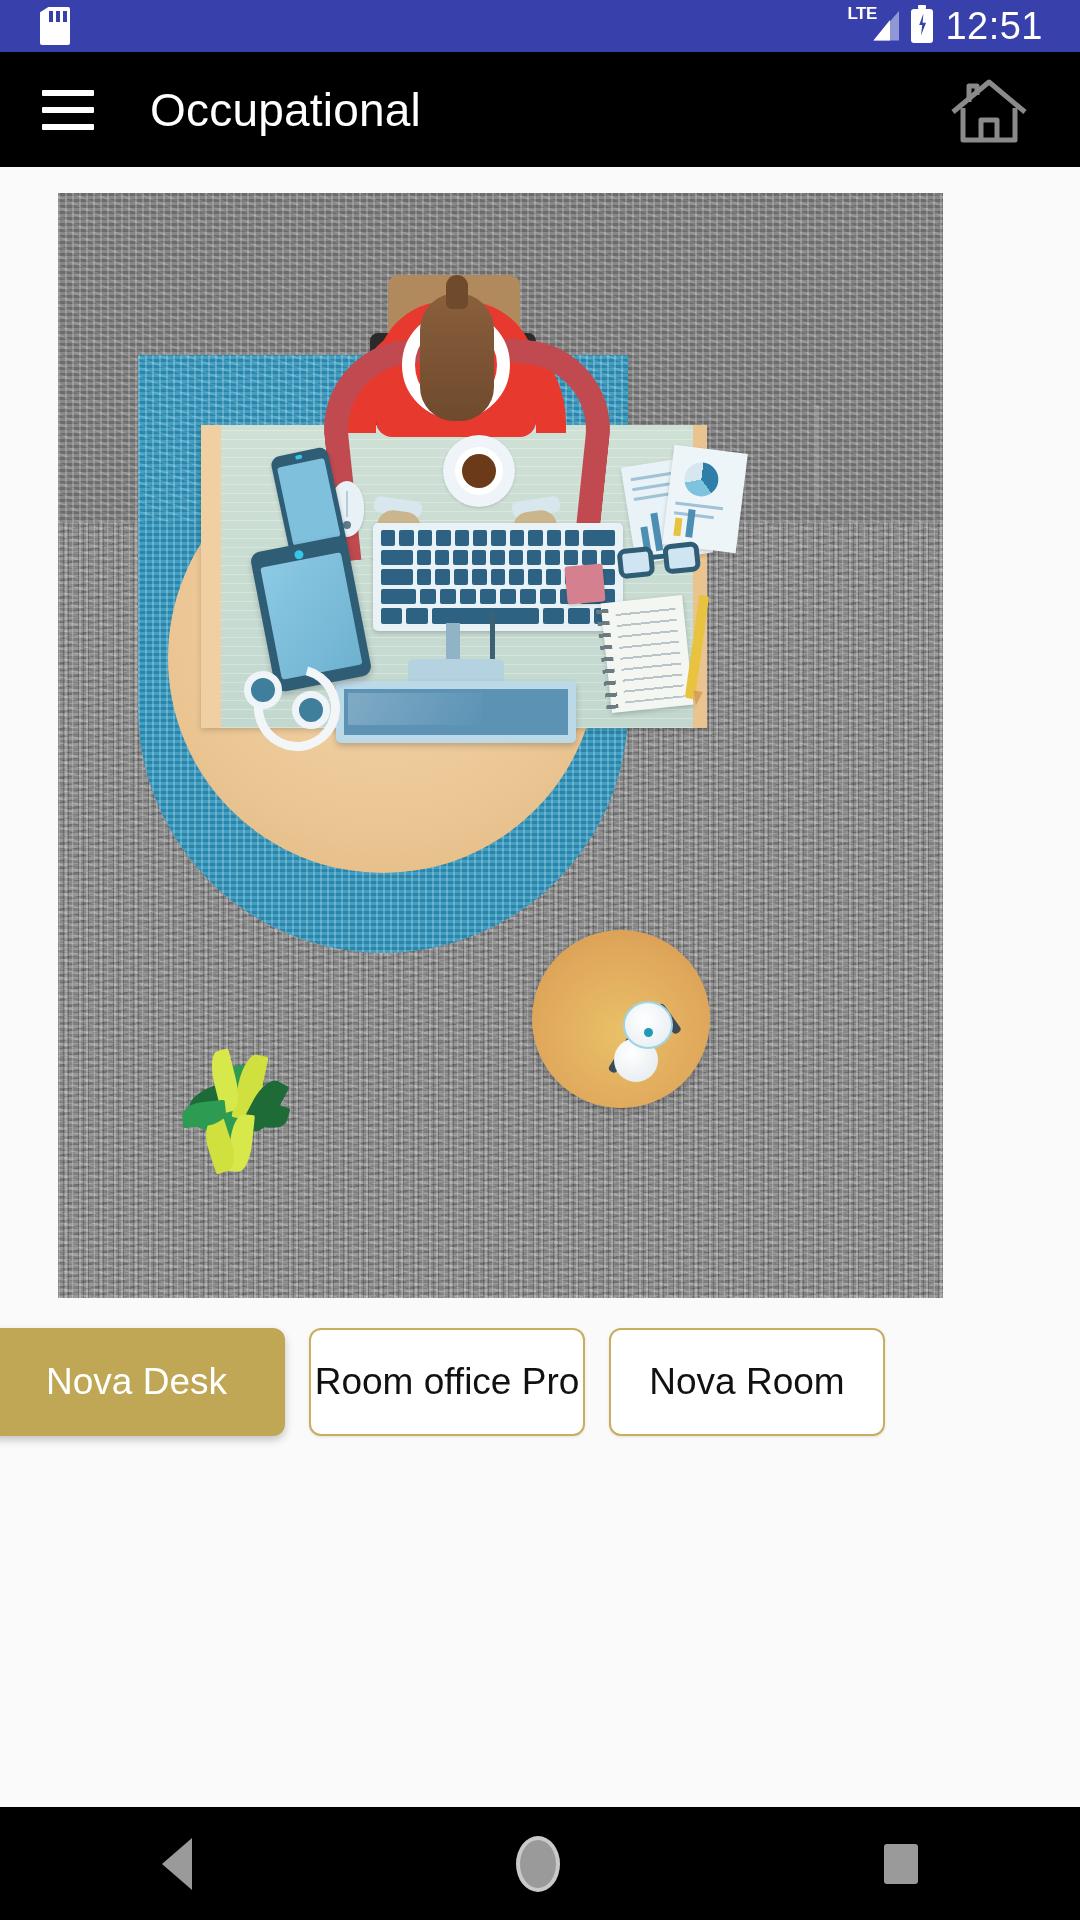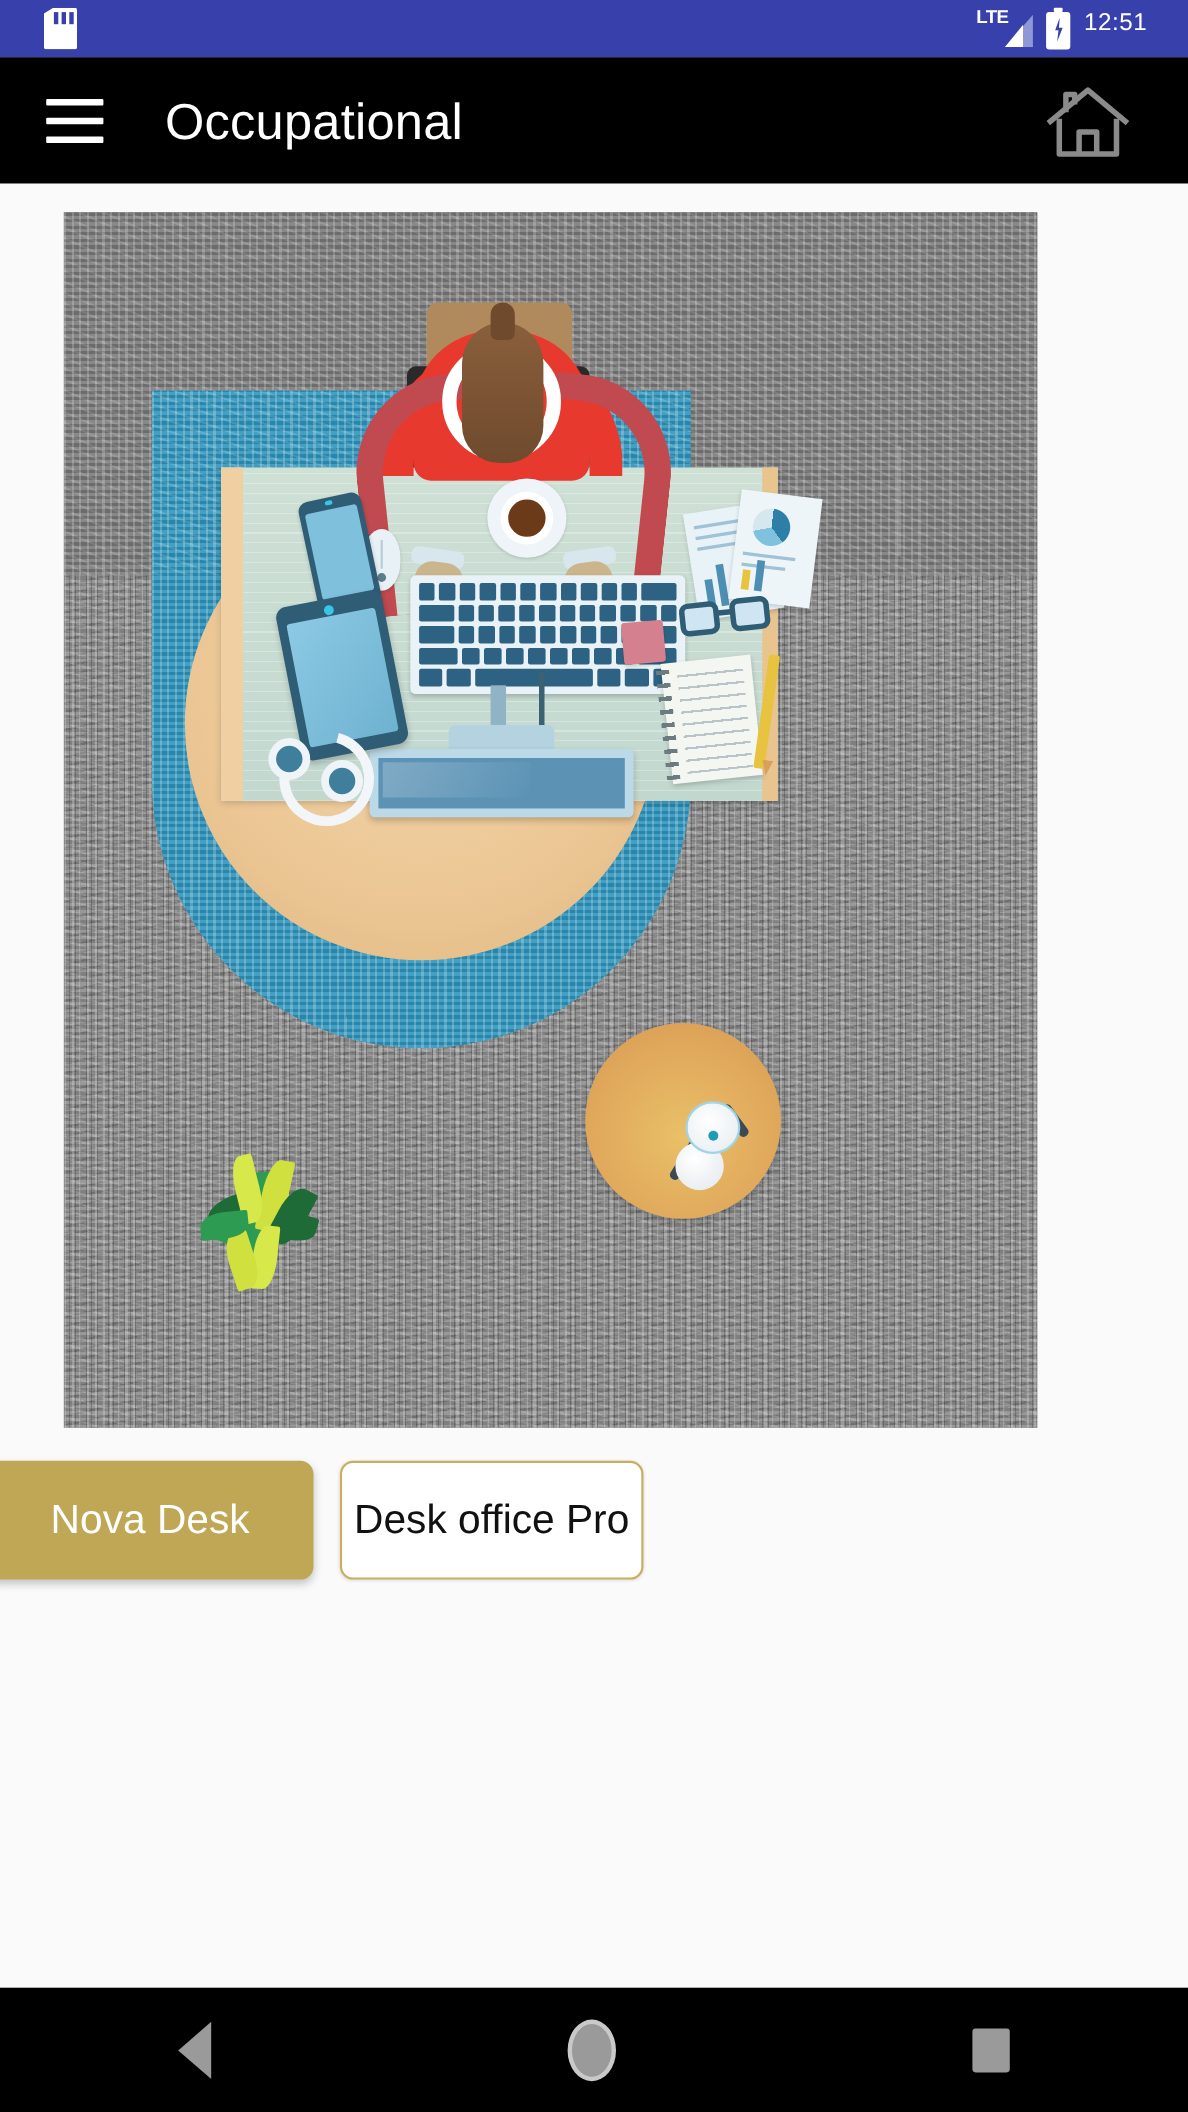--- a/index.html
+++ b/index.html
@@ -40,21 +40,21 @@
     position:absolute;right:9px;bottom:2px;width:17px;height:21px;background:#ffffff;
     clip-path:polygon(100% 0,100% 100%,0 100%);
   }
   .batt{position:relative;width:22px;height:38px;}
   .batt-cap{position:absolute;left:7px;top:0;width:8px;height:4px;background:#fff;border-radius:1px;}
   .batt-body{position:absolute;left:0;top:4px;width:22px;height:34px;background:#fff;border-radius:3px;}
   .batt-bolt{
     position:absolute;left:6px;top:9px;width:10px;height:22px;background:#3740ab;
     clip-path:polygon(60% 0, 18% 52%, 48% 52%, 36% 100%, 86% 42%, 52% 42%);
   }
-  .clock{color:#fff;font-size:22px;font-weight:500;letter-spacing:0.5px;}
+  .clock{color:#fff;font-size:38px;font-weight:500;letter-spacing:0.5px;}
 
   
   .appbar{
     position:absolute;left:0;top:52px;width:1080px;height:115px;
     background:#000000;display:flex;align-items:center;
   }
   .hamburger{margin-left:42px;width:52px;height:40px;display:flex;flex-direction:column;justify-content:space-between;cursor:pointer;}
   .hamburger i{display:block;height:6px;background:#ffffff;border-radius:1px;}
   .appbar-title{
     margin-left:56px;color:#ffffff;font-size:46px;font-weight:normal;letter-spacing:0.2px;
@@ -540,21 +540,22 @@
         <span class="leaf" style="left:36px;top:2px;width:22px;height:62px;background:#d6e84a;transform:rotate(-14deg);"></span>
         <span class="leaf" style="left:74px;top:30px;width:26px;height:56px;background:#1e6b37;transform:rotate(28deg);"></span>
         <span class="leaf" style="left:52px;top:66px;width:22px;height:58px;background:#d6e84a;transform:rotate(6deg);"></span>
         <span class="leaf" style="left:30px;top:72px;width:24px;height:52px;background:#cfe03f;transform:rotate(-18deg);"></span>
         <span class="leaf" style="left:4px;top:54px;width:44px;height:24px;background:#2e9b52;transform:rotate(-6deg);"></span>
       </div>
     </div>
 
     <div class="btnrow">
       <div class="chip selected">Nova Desk</div>
-      <div class="chip plain">Desk office Pro</div>
+      <div class="chip plain">Room office Pro</div>
+      <div class="chip plain">Nova Room</div>
     </div>
   </div>
 
   <div class="navbar">
     <div class="nav-back"></div>
     <div class="nav-home"></div>
     <div class="nav-recent"></div>
   </div>
 
 </div>

